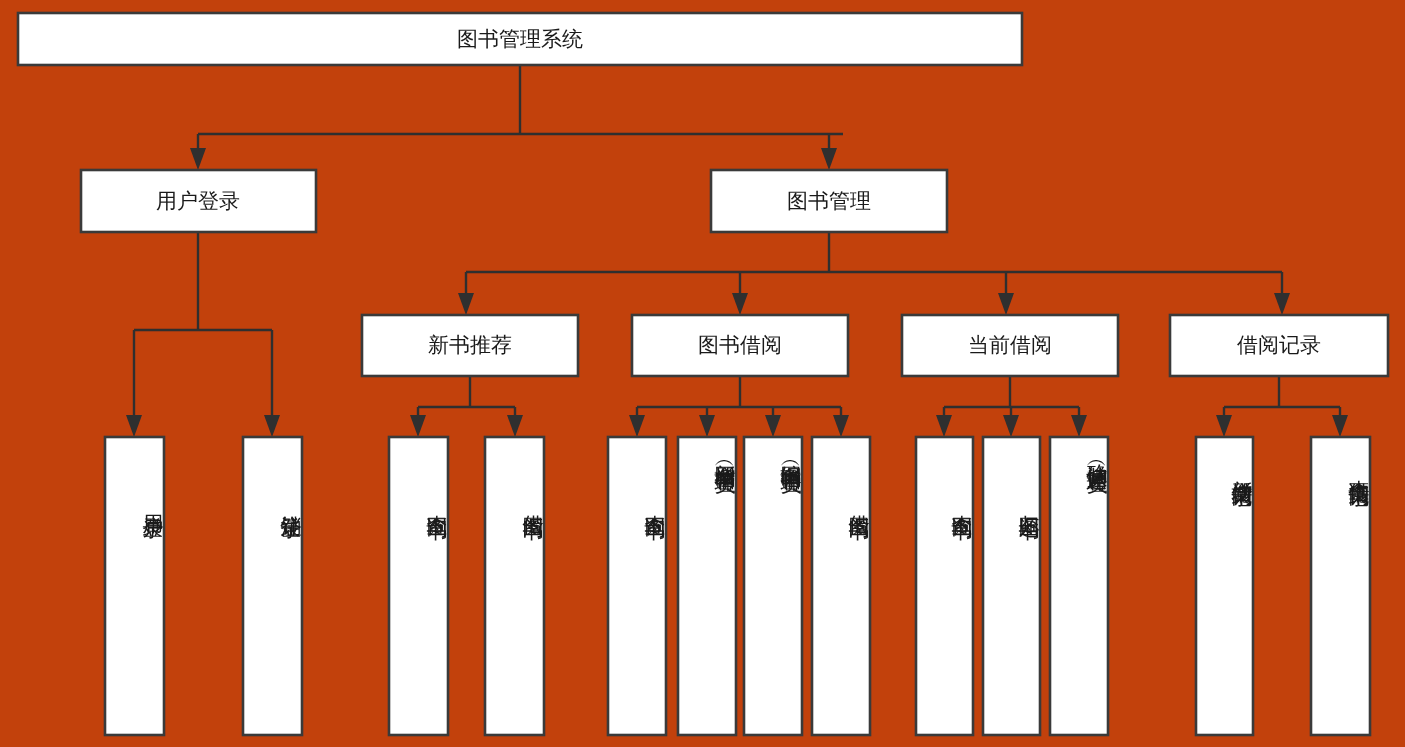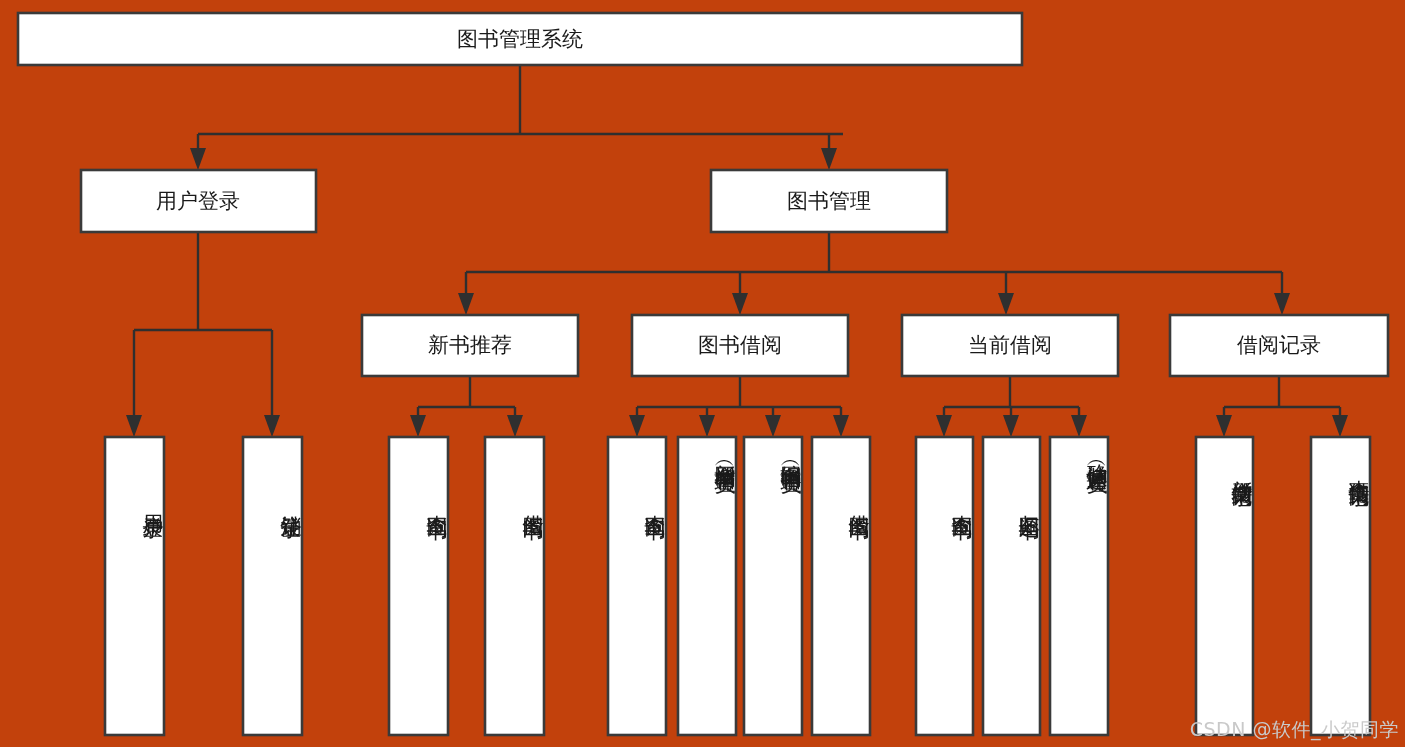--- a/index.html
+++ b/index.html
@@ -218,15 +218,14 @@
   <div class="leaf-label" style="left:744px; top:447px; width:58px; height:285px;">编辑图书（管理员）</div>
   <div class="leaf-label" style="left:812px; top:498px; width:58px; height:235px;">借阅图书</div>
 
   <div class="leaf-label" style="left:916px; top:498px; width:57px; height:235px;">查询图书</div>
   <div class="leaf-label" style="left:983px; top:498px; width:57px; height:235px;">归还图书</div>
   <div class="leaf-label" style="left:1050px; top:447px; width:58px; height:285px;">确认归还（管理员）</div>
 
   <div class="leaf-label" style="left:1196px; top:463px; width:57px; height:265px;">新增借阅记录</div>
   <div class="leaf-label" style="left:1311px; top:463px; width:59px; height:265px;">查询借阅记录</div>
 
-  <div class="watermark">CSDN @软件_小贺同学</div>
 
 </div>
 
 </body></html>

